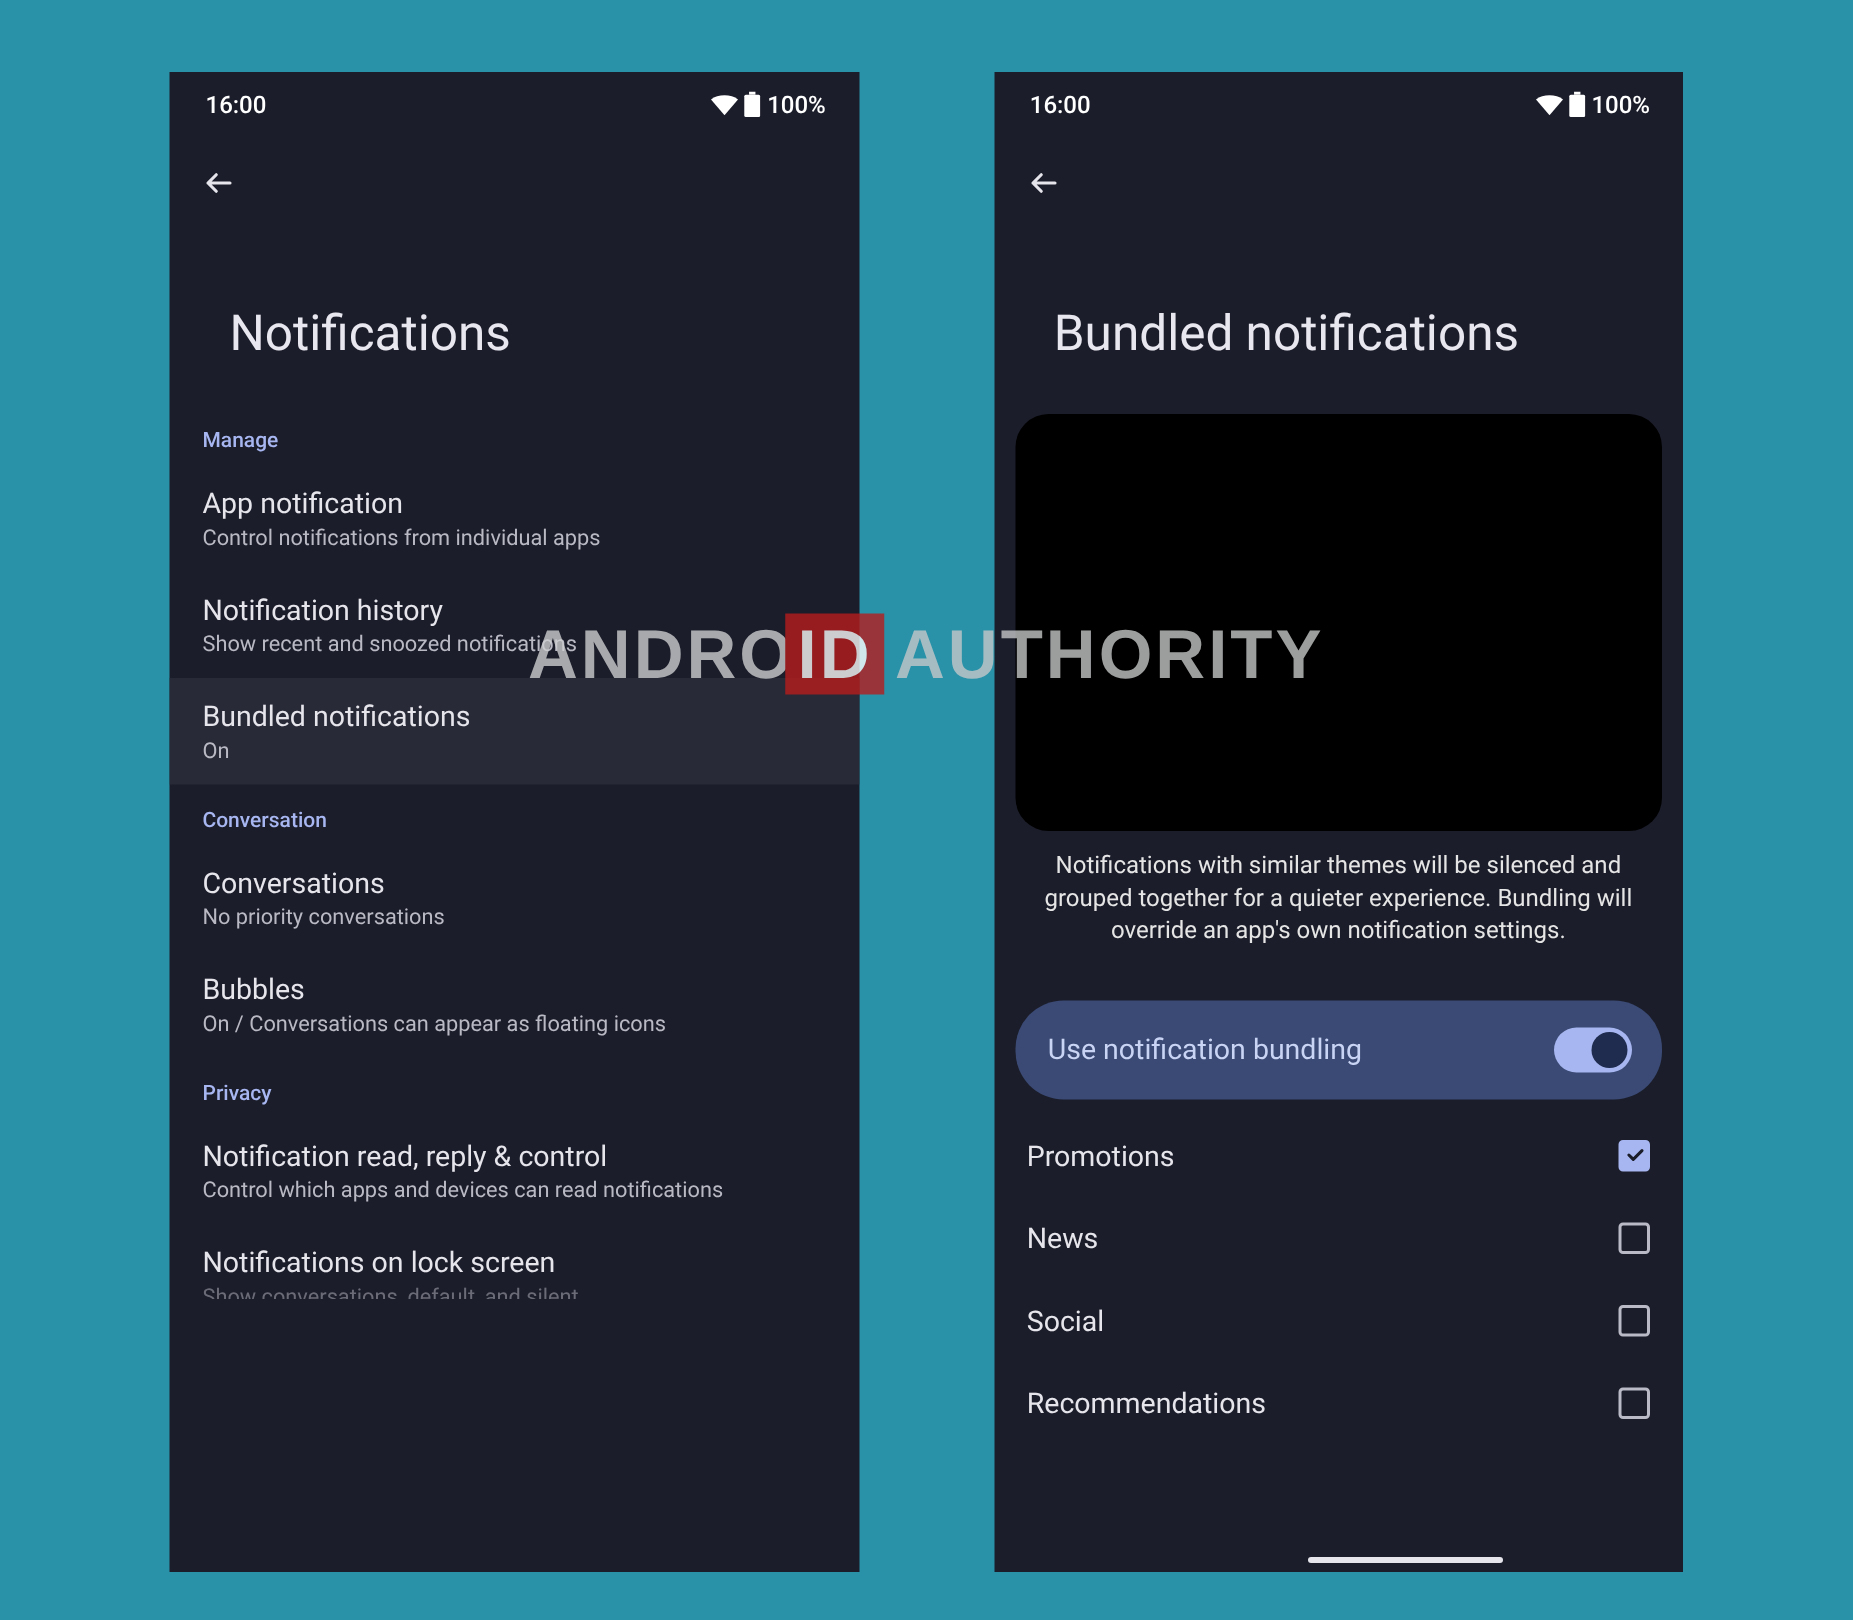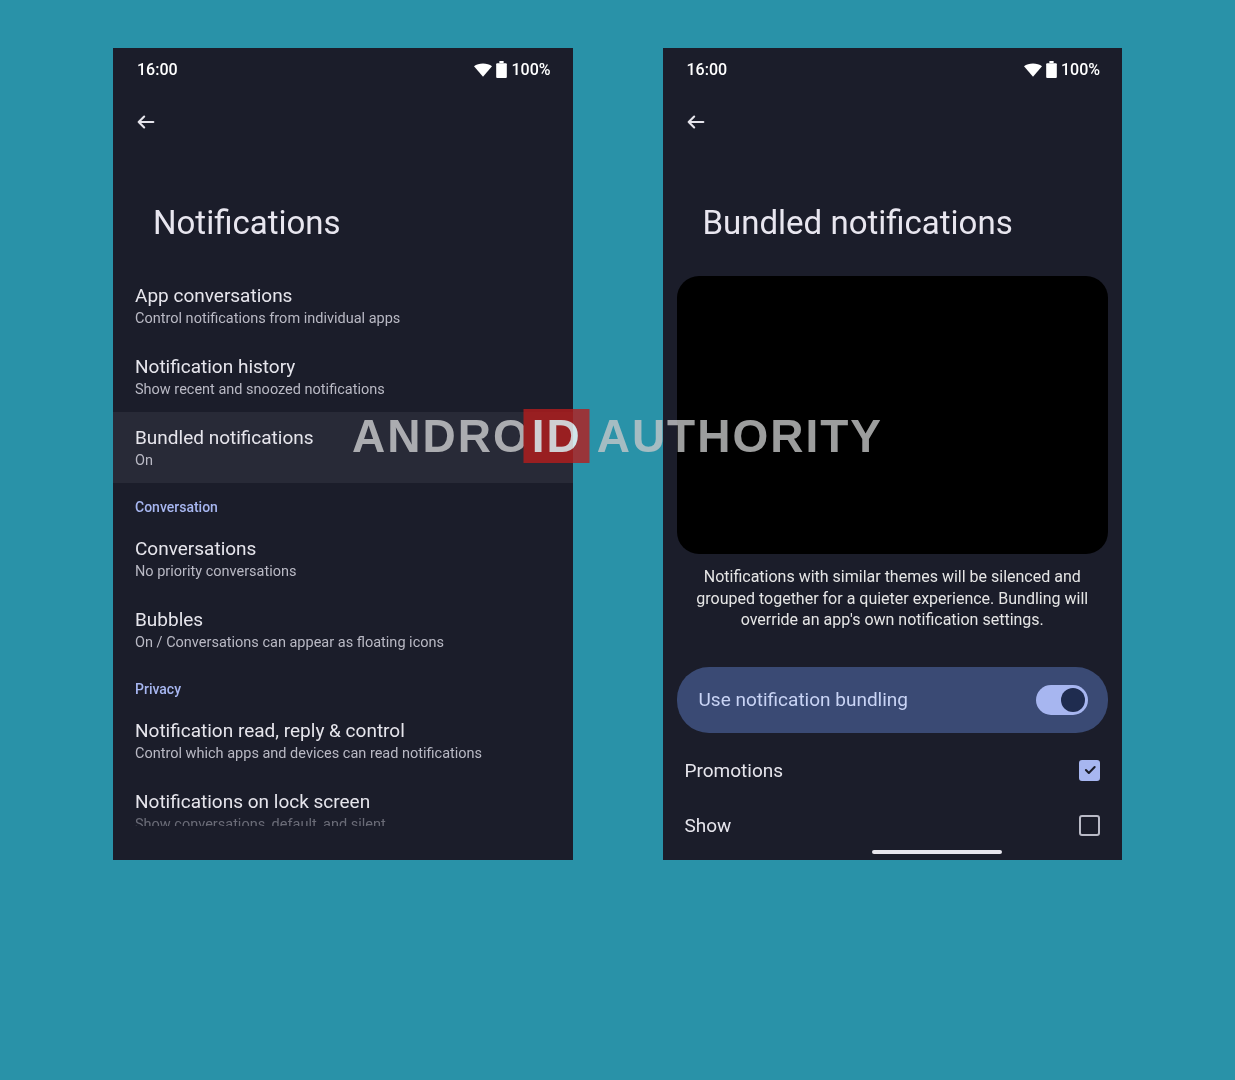--- a/index.html
+++ b/index.html
@@ -11,21 +11,21 @@
     position: relative;
     overflow: hidden;
   }
   .phones {
     display: flex;
     gap: 90px;
     padding: 48px 113px;
   }
   .phone {
     width: 460px;
-    height: 812px;
+    height: 1000px;
     background: #1b1d2a;
     border-radius: 0;
     overflow: hidden;
     color: #e4e4ea;
     position: relative;
   }
   .status-bar {
     display: flex;
     justify-content: space-between;
     align-items: center;
@@ -222,22 +222,23 @@
     </div>
     <div class="toolbar">
       <div class="back-btn">
         <svg width="22" height="22" viewBox="0 0 24 24">
             <path fill="none" stroke="#e6e5ec" stroke-width="2.3" stroke-linecap="round" stroke-linejoin="round" d="M20 12H4M10 6l-6 6 6 6"></path>
           </svg>
       </div>
     </div>
     <div class="page-title">Notifications</div>
     <div id="left-sections">
-        <div class="list-item">
-          <div class="item-title">App conversations</div>
+        <div class="section-header">Manage</div>
+        <div class="list-item">
+          <div class="item-title">App notification</div>
           <div class="item-sub">Control notifications from individual apps</div>
         </div>
         <div class="list-item">
           <div class="item-title">Notification history</div>
           <div class="item-sub">Show recent and snoozed notifications</div>
         </div>
         <div class="list-item highlight">
           <div class="item-title">Bundled notifications</div>
           <div class="item-sub">On</div>
         </div>
@@ -301,21 +302,21 @@
     <div id="right-categories">
         <div class="check-row">
           <span class="label">Promotions</span>
           <span class="checkbox checked">
             <svg width="14" height="14" viewBox="0 0 24 24">
               <path fill="none" stroke="#1b1d2a" stroke-width="3.5" stroke-linecap="round" stroke-linejoin="round" d="M5 12l5 5L20 7"></path>
             </svg>
           </span>
         </div>
         <div class="check-row">
-          <span class="label">Show</span>
+          <span class="label">News</span>
           <span class="checkbox"></span>
         </div>
         <div class="check-row">
           <span class="label">Social</span>
           <span class="checkbox"></span>
         </div>
         <div class="check-row">
           <span class="label">Recommendations</span>
           <span class="checkbox"></span>
         </div>

